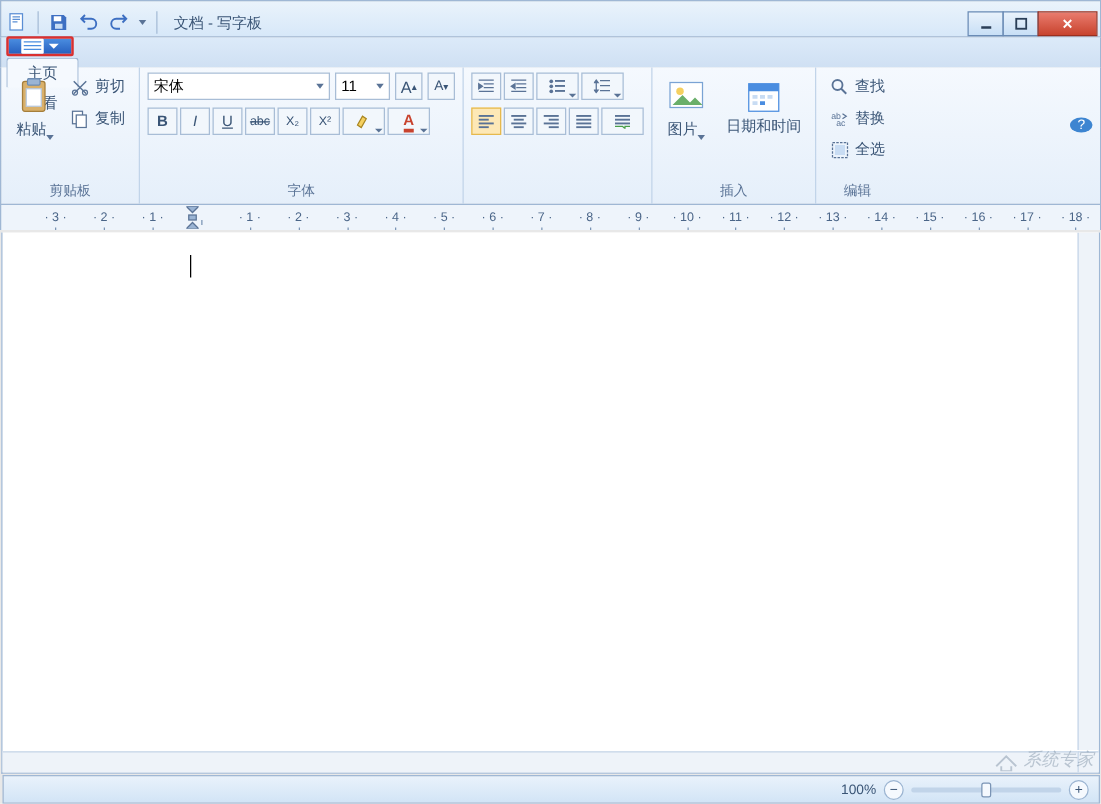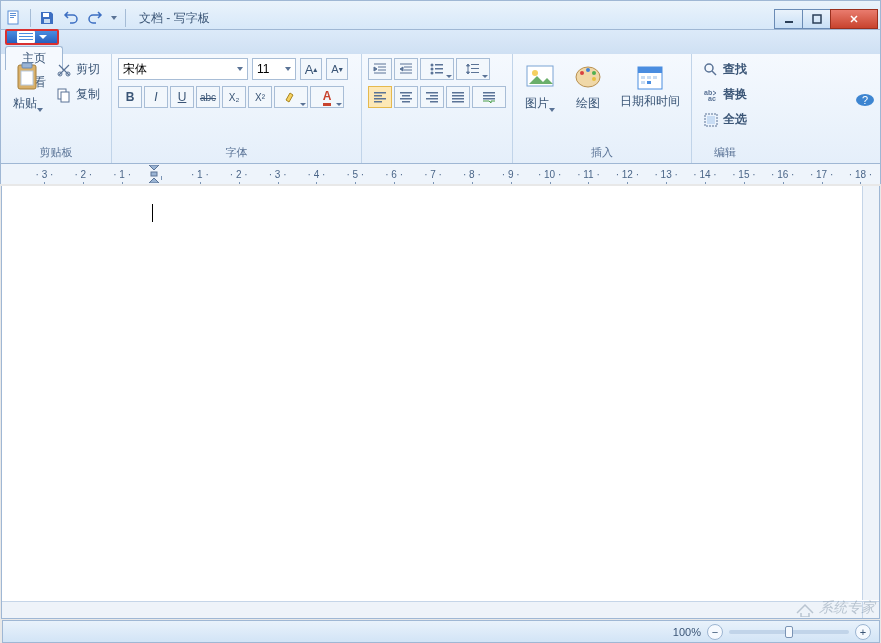--- a/index.html
+++ b/index.html
@@ -35,37 +35,37 @@
 .big-btn { display: flex; flex-direction: column; align-items: center; padding: 2px 4px; cursor: pointer; border: 1px solid transparent; border-radius: 3px; }
 .big-btn svg, .big-btn .ico { width: 32px; height: 32px; }
 .big-btn-label { font-size: 12px; color: #3a5576; margin-top: 2px; display: flex; align-items: flex-end; gap: 0; }
 .small-stack { display: flex; flex-direction: column; gap: 2px; margin-left: 2px; }
 .small-btn { display: flex; align-items: center; gap: 4px; padding: 2px 4px; font-size: 12px; color: #3a5576; cursor: pointer; border: 1px solid transparent; border-radius: 2px; }
 
 
 .font-row1 { display: flex; gap: 4px; align-items: center; }
 .combo { height: 22px; background: #fff; border: 1px solid #a8bdd6; display: flex; align-items: center; font-size: 12px; padding: 0 4px; cursor: pointer; }
 .combo .arrow { margin-left: auto; width:0; height:0; border-left:3px solid transparent; border-right:3px solid transparent; border-top:4px solid #5a7396; }
-.font-name { width: 130px; }
+.font-name { width: 146px; }
 .font-size { width: 44px; }
 .grow-btn { width: 22px; height: 22px; border: 1px solid #a8bdd6; background: #f2f7fc; display: flex; align-items: center; justify-content: center; cursor: pointer; font-size: 11px; color: #3a5576; }
 .font-row2 { display: flex; gap: 2px; margin-top: 6px; }
 .fmt-btn { width: 24px; height: 22px; border: 1px solid #a8bdd6; background: #f2f7fc; display: flex; align-items: center; justify-content: center; cursor: pointer; font-size: 12px; color: #3a5576; position: relative; }
 .fmt-btn .split-arr { position: absolute; right: 1px; bottom: 1px; width:0;height:0;border-left:3px solid transparent;border-right:3px solid transparent;border-top:3px solid #5a7396; }
 .fmt-btn.w34 { width: 34px; }
 
 
 .para-row { display: flex; gap: 2px; }
 .para-col { display: flex; flex-direction: column; gap: 6px; }
 
 
 .insert-row { display: flex; gap: 6px; }
 
 
-.edit-stack { display: flex; flex-direction: column; gap: 2px; font-weight: bold; }
+.edit-stack { display: flex; flex-direction: column; gap: 2px; }
 
 
 .ruler { height: 20px; background: #eef4fb; border-left: 1px solid #9fb7d4; border-right: 1px solid #9fb7d4; font-size: 10px; color: #4a6588; display: flex; align-items: center; padding-left: 24px; overflow: hidden; position: relative; }
 .ruler-num { width: 40px; text-align: center; position: relative; }
 .ruler-num::before { content:''; position:absolute; left:50%; bottom:-6px; width:1px; height:4px; background:#7a94b5; }
 .ruler-marker { position: absolute; left: 148px; top: 1px; }
 
 
 .doc-wrap { position: absolute; top: 186px; left: 1px; right: 1px; bottom: 24px; background: #fff; border: 1px solid #9fb7d4; border-top: none; overflow: hidden; }
 .doc-page { position: absolute; left: 22px; right: 18px; top: 0; bottom: 18px; background: #fff; }
@@ -323,32 +323,20 @@
     <div class="group-content insert-row">
       <div class="big-btn">
         <svg class="ico" viewBox="0 0 32 32">
             <rect x="3" y="5" width="26" height="20" fill="#fff" stroke="#7aa3d4"></rect>
             <circle cx="11" cy="12" r="3" fill="#f5d060"></circle>
             <path d="M5 23l8-8 6 6 4-4 6 6H5z" fill="#6aaf6a"></path>
           </svg>
         <div class="big-btn-label">
             <span>图片</span>
             <span style="width:0;height:0;border-left:3px solid transparent;border-right:3px solid transparent;border-top:4px solid #5a7396;"></span>
-          </div>
-      </div>
-      <div class="big-btn">
-        <svg class="ico" viewBox="0 0 32 32">
-            <ellipse cx="16" cy="16" rx="12" ry="10" fill="#f0d8a8" stroke="#b89050"></ellipse>
-            <circle cx="10" cy="12" r="2" fill="#d84040"></circle>
-            <circle cx="16" cy="9" r="2" fill="#4080d8"></circle>
-            <circle cx="22" cy="12" r="2" fill="#50b050"></circle>
-            <circle cx="22" cy="18" r="2" fill="#e8c040"></circle>
-          </svg>
-        <div class="big-btn-label">
-            <span>绘图</span>
           </div>
       </div>
       <div class="big-btn">
         <svg class="ico" viewBox="0 0 32 32">
             <rect x="4" y="6" width="24" height="22" fill="#fff" stroke="#4a8de0"></rect>
             <rect x="4" y="6" width="24" height="6" fill="#4a8de0"></rect>
             <rect x="7" y="15" width="4" height="3" fill="#c8dcf3"></rect>
             <rect x="13" y="15" width="4" height="3" fill="#c8dcf3"></rect>
             <rect x="19" y="15" width="4" height="3" fill="#c8dcf3"></rect>
             <rect x="7" y="20" width="4" height="3" fill="#c8dcf3"></rect>

